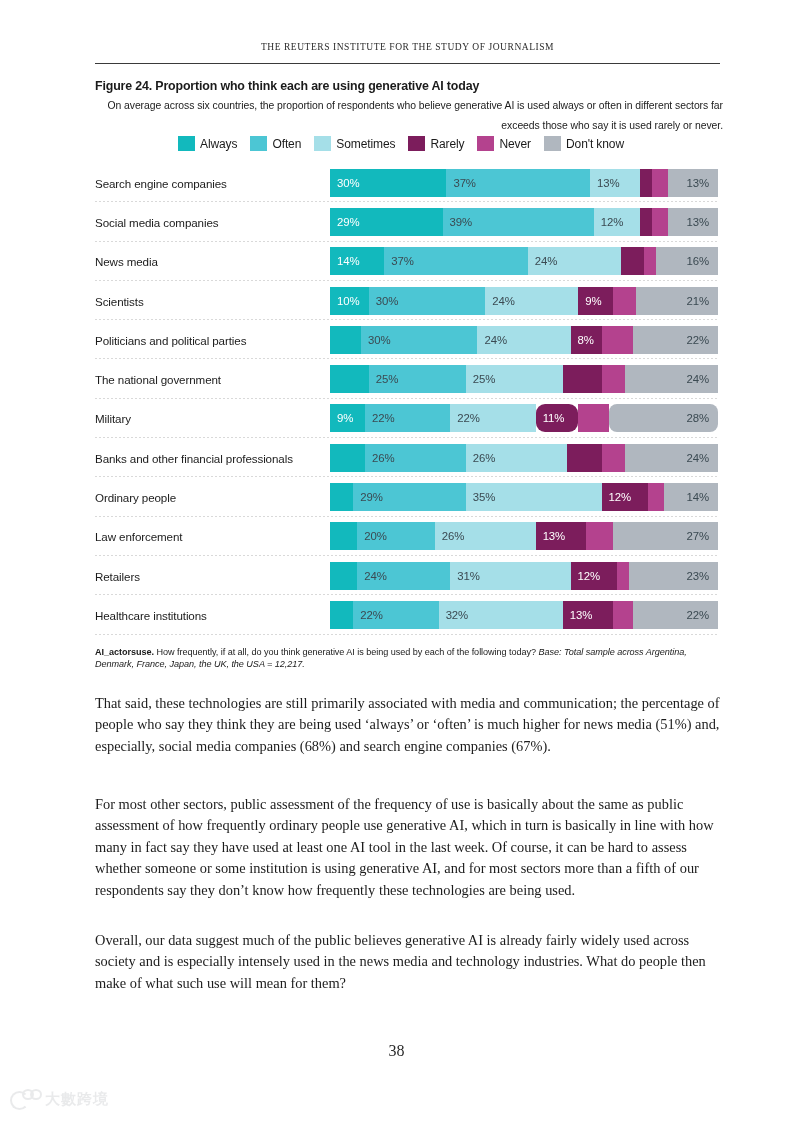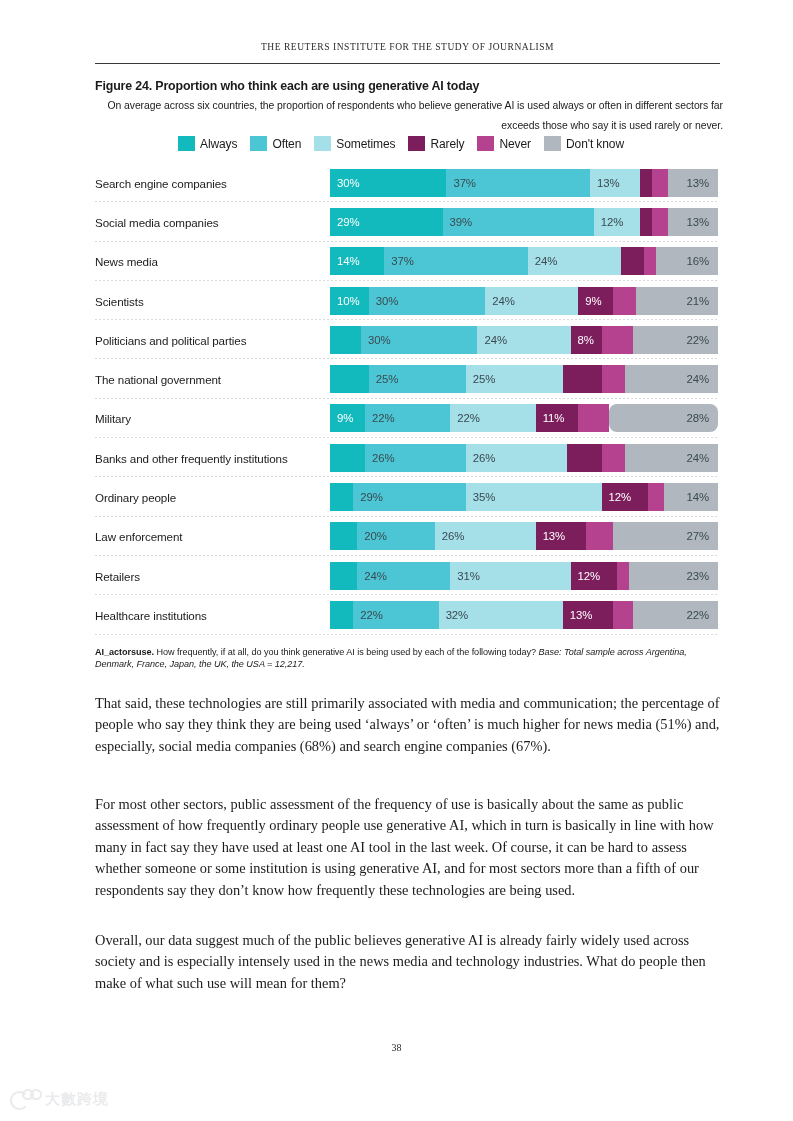--- a/index.html
+++ b/index.html
@@ -184,21 +184,21 @@
   #para-2 { top: 930px; }
 
   
   .page-number {
     position: absolute;
     left: 0;
     top: 1042px;
     width: 793px;
     text-align: center;
     font-family: "Liberation Serif", serif;
-    font-size: 10px;
+    font-size: 16px;
     color: #2b2b2b;
   }
 
   
   .watermark {
     position: absolute;
     left: 10px;
     top: 1089px;
     display: flex;
     align-items: center;
@@ -399,32 +399,32 @@
         <div class="row-bar">
           <div class="seg light-text" style="width: 9%; background: rgb(18, 185, 189);">
             <span class="seg-label">9%</span>
           </div>
           <div class="seg dark-text" style="width: 22%; background: rgb(76, 198, 212);">
             <span class="seg-label">22%</span>
           </div>
           <div class="seg dark-text" style="width: 22%; background: rgb(165, 223, 232);">
             <span class="seg-label">22%</span>
           </div>
-          <div class="seg light-text" style="width: 11%; background: rgb(124, 29, 92);">
+          <div class="seg light-text" style="width: 11%; background: rgb(124, 29, 92); border-radius: 9px;">
             <span class="seg-label">11%</span>
           </div>
           <div class="seg light-text" style="width: 8%; background: rgb(180, 66, 142);"></div>
           <div class="seg dark-text align-right" style="width: 28%; background: rgb(176, 183, 191); border-radius: 8px;">
             <span class="seg-label">28%</span>
           </div>
         </div>
         <div class="sep"></div>
       </div>
       <div class="chart-row">
-        <div class="row-label">Banks and other frequently institutions</div>
+        <div class="row-label">Banks and other financial professionals</div>
         <div class="row-bar">
           <div class="seg light-text" style="width: 9%; background: rgb(18, 185, 189);"></div>
           <div class="seg dark-text" style="width: 26%; background: rgb(76, 198, 212);">
             <span class="seg-label">26%</span>
           </div>
           <div class="seg dark-text" style="width: 26%; background: rgb(165, 223, 232);">
             <span class="seg-label">26%</span>
           </div>
           <div class="seg light-text" style="width: 9%; background: rgb(124, 29, 92);"></div>
           <div class="seg light-text" style="width: 6%; background: rgb(180, 66, 142);"></div>

